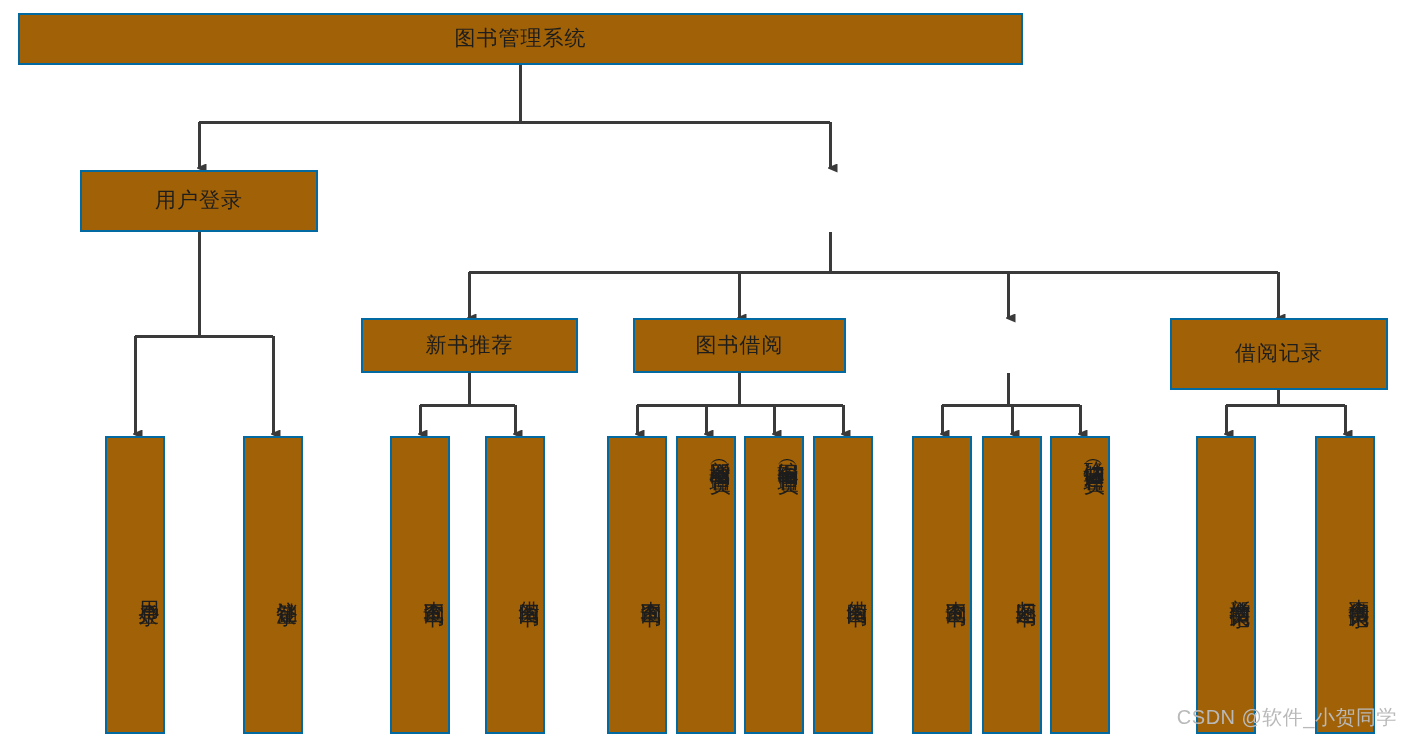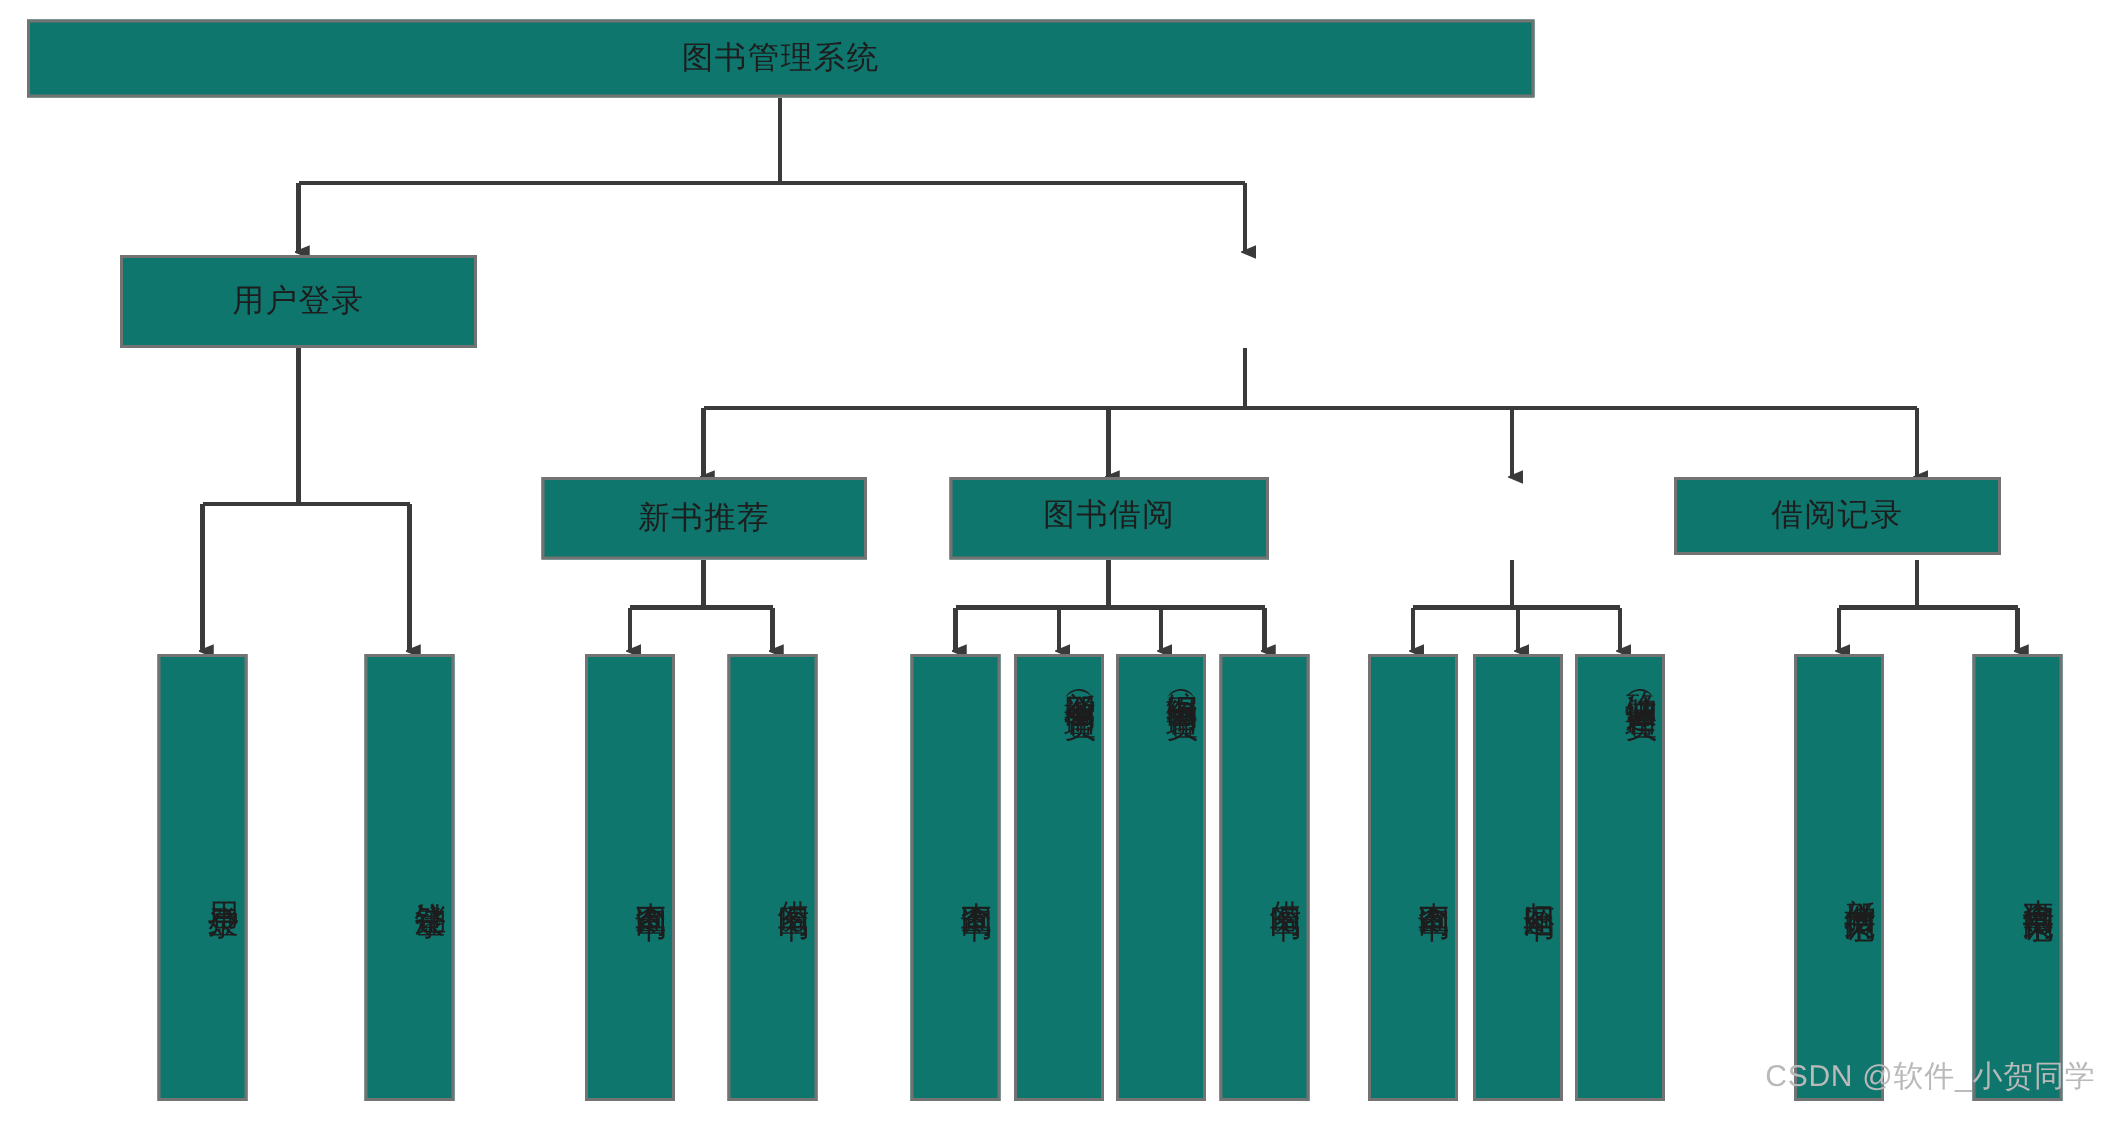--- a/index.html
+++ b/index.html
@@ -19,22 +19,22 @@
     position: absolute;
     left: 0;
     top: 0;
     width: 1405px;
     height: 747px;
     pointer-events: none;
   }
   .node {
     position: absolute;
     box-sizing: border-box;
-    border: 2px solid #737373;
-    background: #0f766e;
+    border: 2px solid #0369a1;
+    background: #a16207;
     display: flex;
     align-items: center;
     justify-content: center;
     color: #1d1d1d;
   }
   .node.horiz {
     font-size: 21px;
     letter-spacing: 1px;
     line-height: 1.2;
   }
@@ -126,26 +126,26 @@
 
   <div class="node horiz" style="left:80px; top:170px; width:238px; height:62px;">
     <span class="node-label">用户登录</span>
   </div>
 
 
   <div class="node horiz" style="left:361px; top:318px; width:217px; height:55px;">
     <span class="node-label">新书推荐</span>
   </div>
 
-  <div class="node horiz" style="left:633px; top:318px; width:213px; height:55px;font-family:Liberation Mono, monospace;">
+  <div class="node horiz" style="left:633px; top:318px; width:213px; height:55px;">
     <span class="node-label">图书借阅</span>
   </div>
 
 
-  <div class="node horiz" style="left:1116px; top:318px; width:218px; height:52px;">
+  <div class="node horiz" style="left:1170px; top:318px; width:218px; height:72px;">
     <span class="node-label">借阅记录</span>
   </div>
 
   <div class="node vert" style="left:105px; top:436px; width:60px; height:298px;">
     <span class="node-label">用户登录</span>
   </div>
 
   <div class="node vert" style="left:243px; top:436px; width:60px; height:298px;">
     <span class="node-label">注销登录</span>
   </div>

